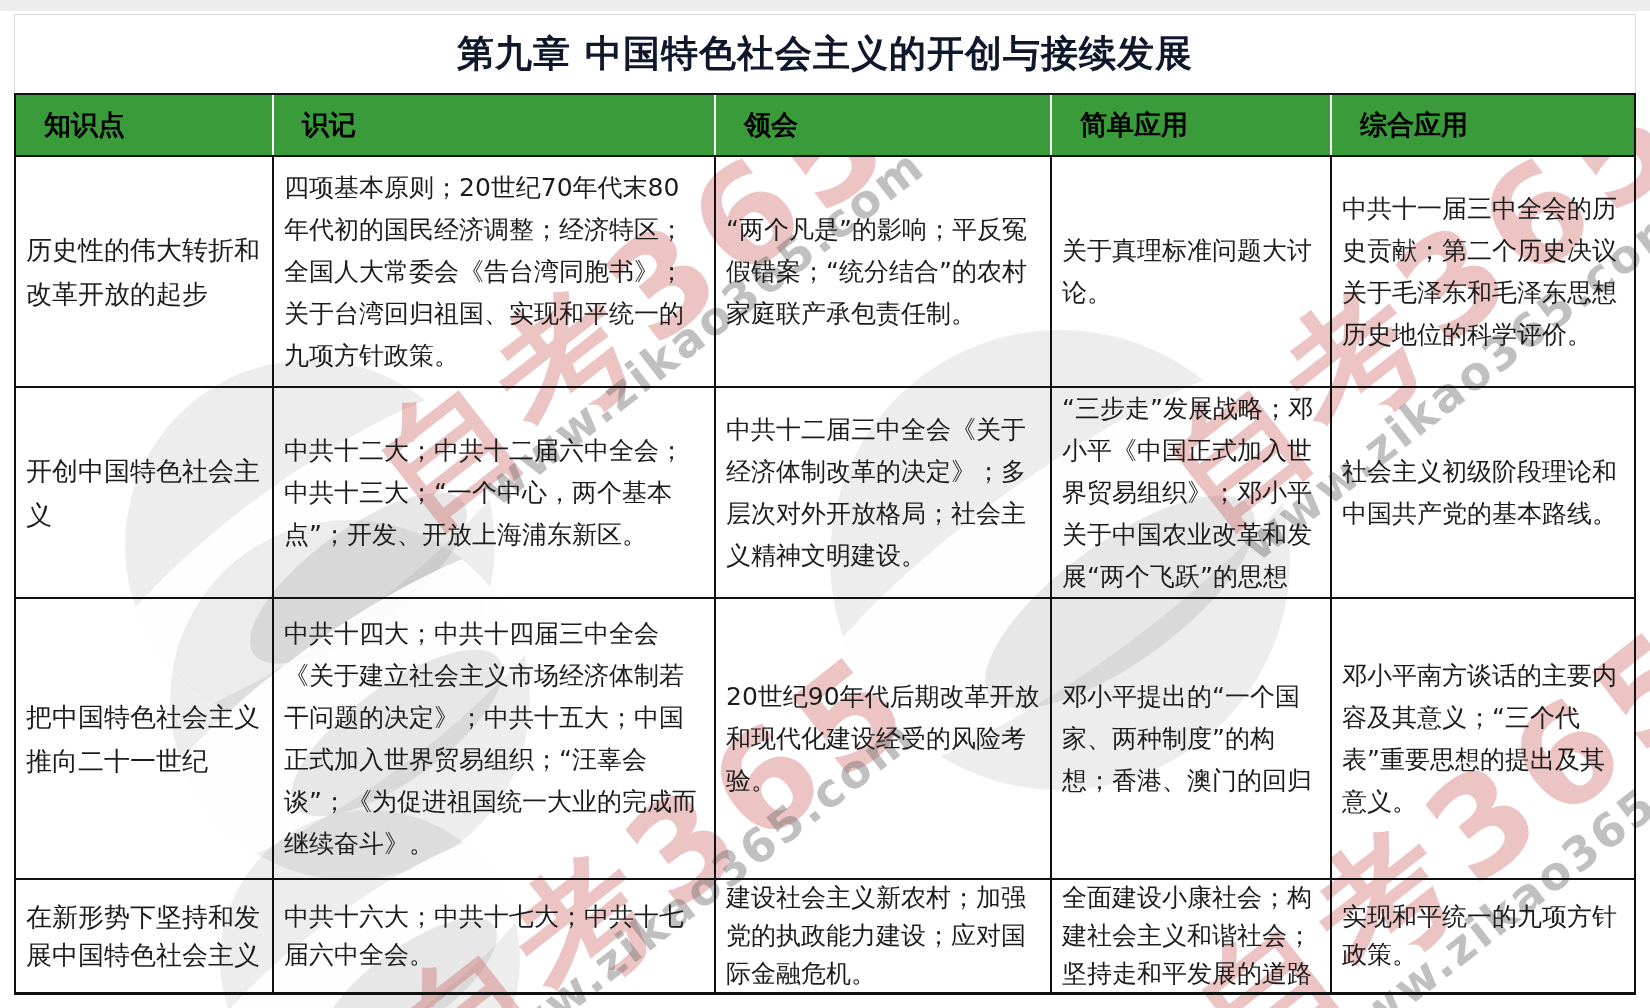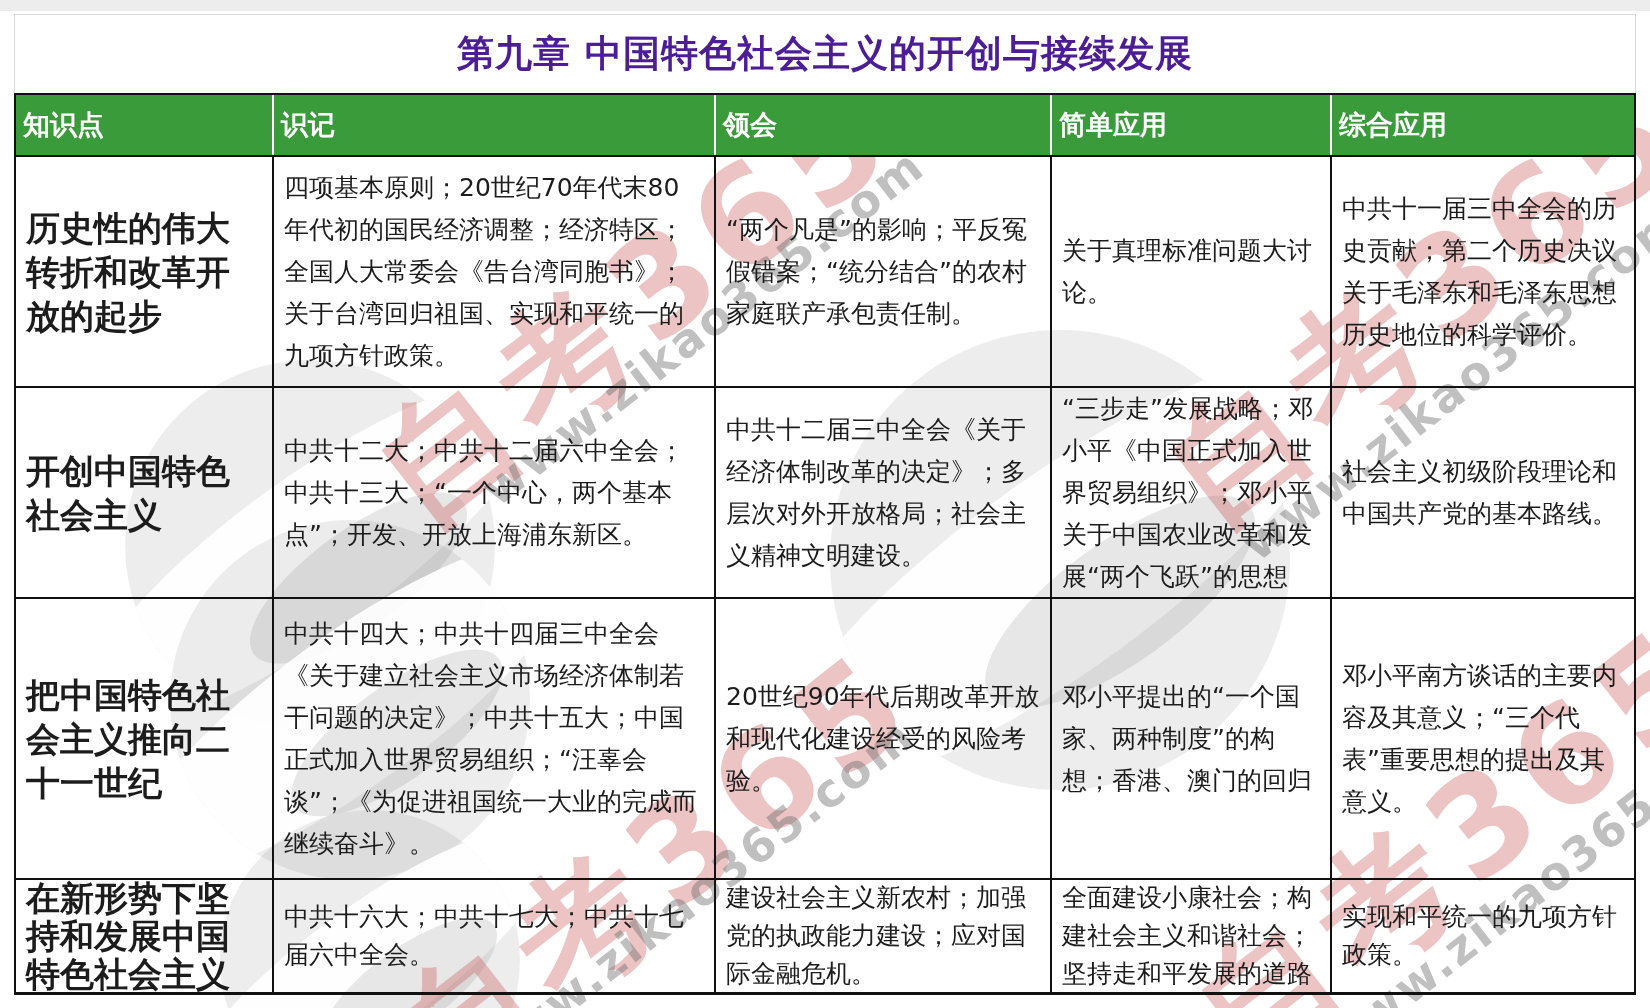--- a/index.html
+++ b/index.html
@@ -17,37 +17,37 @@
         border-radius:50%;top:46%;left:28%;transform:rotate(-36deg);}
   .wm-brand{font-size:135px;font-weight:700;letter-spacing:12px;color:rgba(203,82,82,0.34);
         transform:rotate(-38deg);}
   .wm-url{font-size:46px;font-weight:700;letter-spacing:3px;color:rgba(105,105,105,0.42);
         transform:rotate(-38deg);}
 
   
   .tbl{position:absolute;left:14px;top:14px;width:1622px;}
   .title-row{height:79px;border:1px solid #d9d9d9;border-bottom:none;
         display:flex;align-items:center;justify-content:center;}
-  .title-text{font-size:37px;font-weight:700;color:#4c1d95;letter-spacing:1px;}
+  .title-text{font-size:37px;font-weight:700;color:#0f172a;letter-spacing:1px;}
   .grid-section{border:2px solid #111;border-bottom-width:3px;}
   .row{display:grid;grid-template-columns:256px 442px 336px 280px 304px;}
   .hdr{height:60px;background:#3a9b3a;}
-  .hdr .cell{border-left:2px solid #ffffff;color:#ffffff;font-size:27px;font-weight:700;
-        display:flex;align-items:center;padding:0 7px;}
+  .hdr .cell{border-left:2px solid #ffffff;color:#000000;font-size:27px;font-weight:700;
+        display:flex;align-items:center;padding:0 28px;}
   .hdr .cell:first-child{border-left:none;}
   .body-row .cell{border-left:2px solid #111;border-top:2px solid #111;
         display:flex;align-items:center;padding:0 10px;overflow:hidden;background:transparent;}
   .body-row .cell:first-child{border-left:none;}
   .r1{height:231px;}
   .r2{height:211px;}
   .r3{height:281px;}
   .r4{height:114px;}
   .cell .txt{font-size:25px;line-height:42px;text-align:left;}
   .r4 .cell .txt{line-height:38px;}
-  .kp .txt{font-size:34px;font-weight:700;line-height:44px;}
+  .kp .txt{font-size:26px;font-weight:400;line-height:44px;}
 </style>
 </head>
 <body>
 
 <div class="page">
   <div class="top-strip"></div>
 
   <div class="wm wm-circle" style="left:125px;top:360px;width:370px;height:370px;"></div>
   <div class="wm wm-brand" style="left:330px;top:215px;">自考365</div>
   <div class="wm wm-url" style="left:430px;top:300px;">www.zikao365.com</div>

